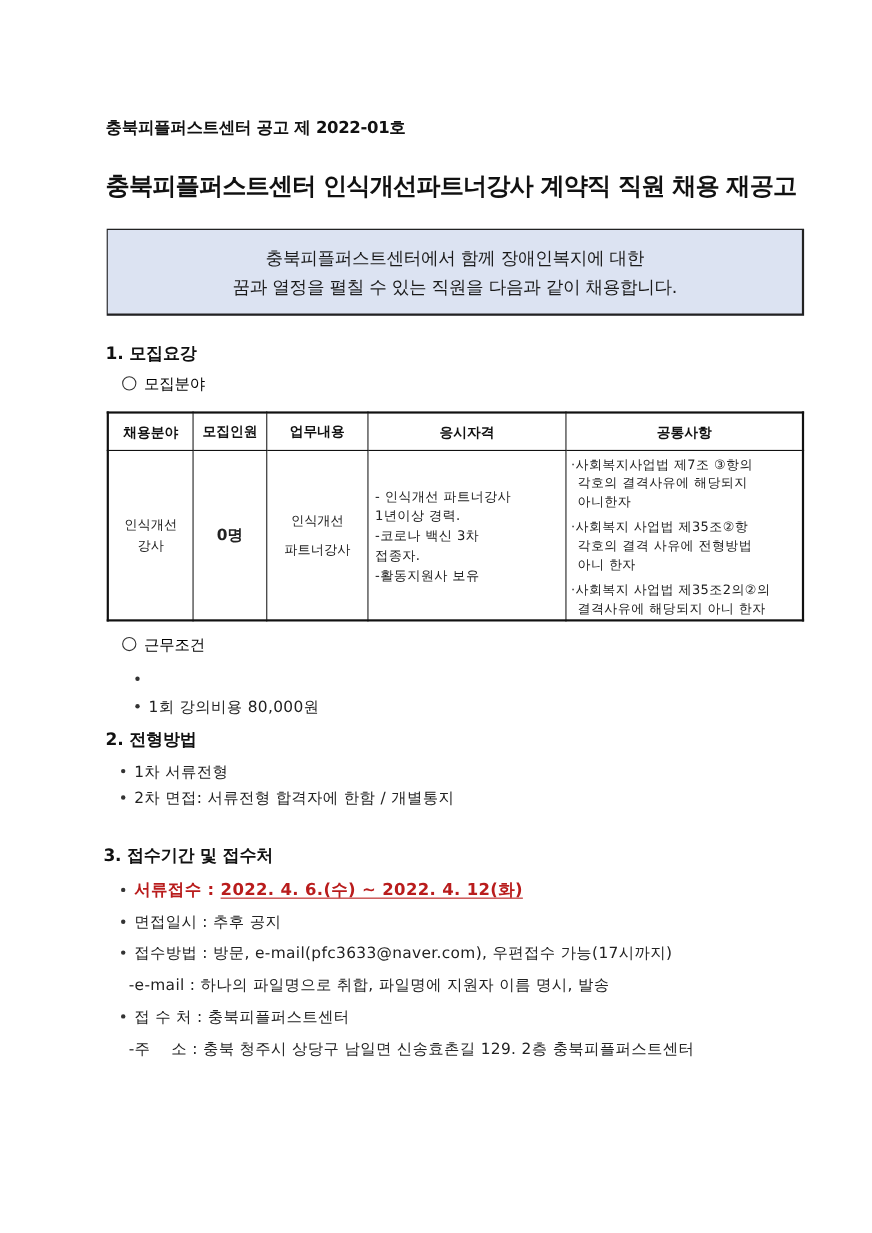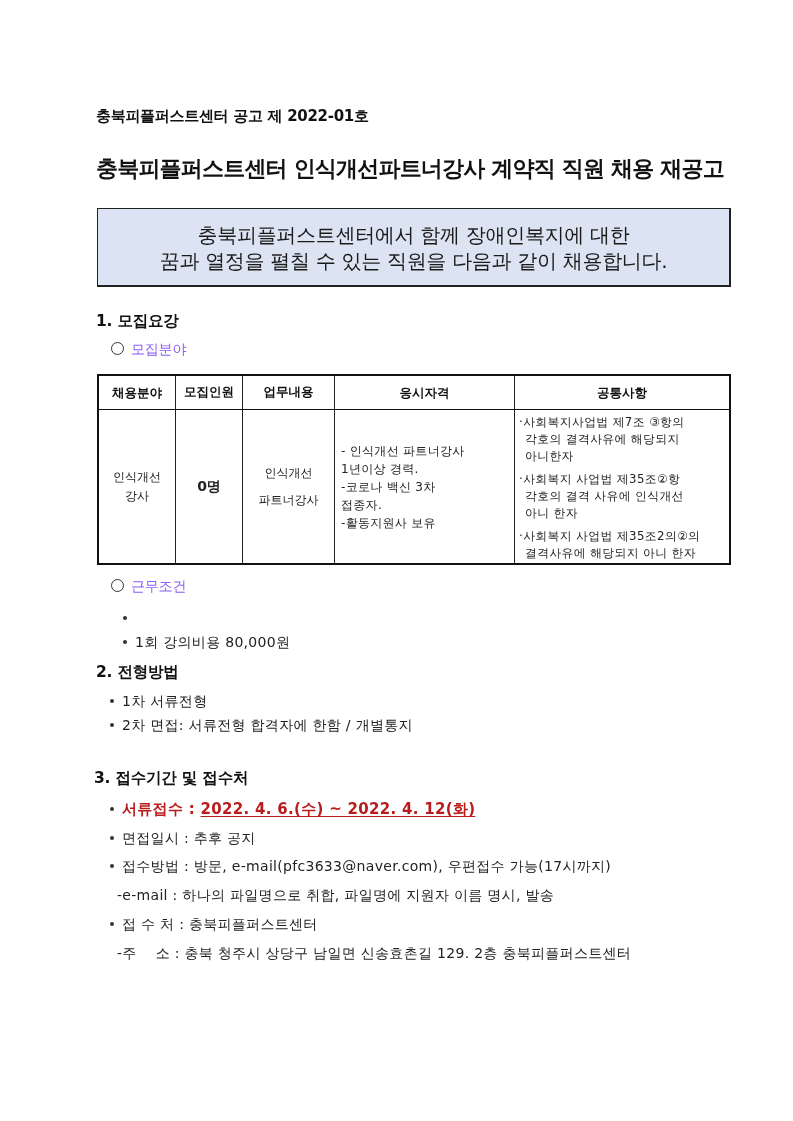--- a/index.html
+++ b/index.html
@@ -29,36 +29,36 @@
     }
     .intro-box {
       left: 97px; top: 208px;
       width: 634px; height: 79px;
       background: #dce3f2;
       border: 1.5px solid #222222;
       border-right-width: 2.5px;
       border-bottom-width: 2.5px;
       box-sizing: border-box;
       text-align: center;
-      font-size: 20px;
+      font-size: 16px;
       line-height: 26px;
       padding-top: 13px;
       letter-spacing: -0.3px;
       color: #1a1a1a;
     }
     .intro-box div { white-space: nowrap; }
 
     .section-heading {
       font-size: 15.5px; font-weight: bold;
       letter-spacing: -0.2px;
     }
     .sub-heading {
       font-size: 14px;
       letter-spacing: -0.2px;
-      color: #8b5cf6;
+      color: #000000;
     }
     .circle {
       display: inline-block;
       width: 11px; height: 11px;
       border: 1.2px solid #333;
       border-radius: 50%;
       margin-right: 7px;
       vertical-align: -1px;
     }
 
@@ -160,21 +160,21 @@
         <div class="qual-line">-활동지원사 보유</div>
       </td>
       <td class="c5">
         <div class="req-item">
           <div class="req-line">·사회복지사업법 제7조 ③항의</div>
           <div class="req-line indent">각호의 결격사유에 해당되지</div>
           <div class="req-line indent">아니한자</div>
         </div>
         <div class="req-item">
           <div class="req-line">·사회복지 사업법 제35조②항</div>
-          <div class="req-line indent">각호의 결격 사유에 인식개선</div>
+          <div class="req-line indent">각호의 결격 사유에 전형방법</div>
           <div class="req-line indent">아니 한자</div>
         </div>
         <div class="req-item">
           <div class="req-line">·사회복지 사업법 제35조2의②의</div>
           <div class="req-line indent">결격사유에 해당되지 아니 한자</div>
         </div>
       </td>
     </tr>
   </tbody>
 </table>

